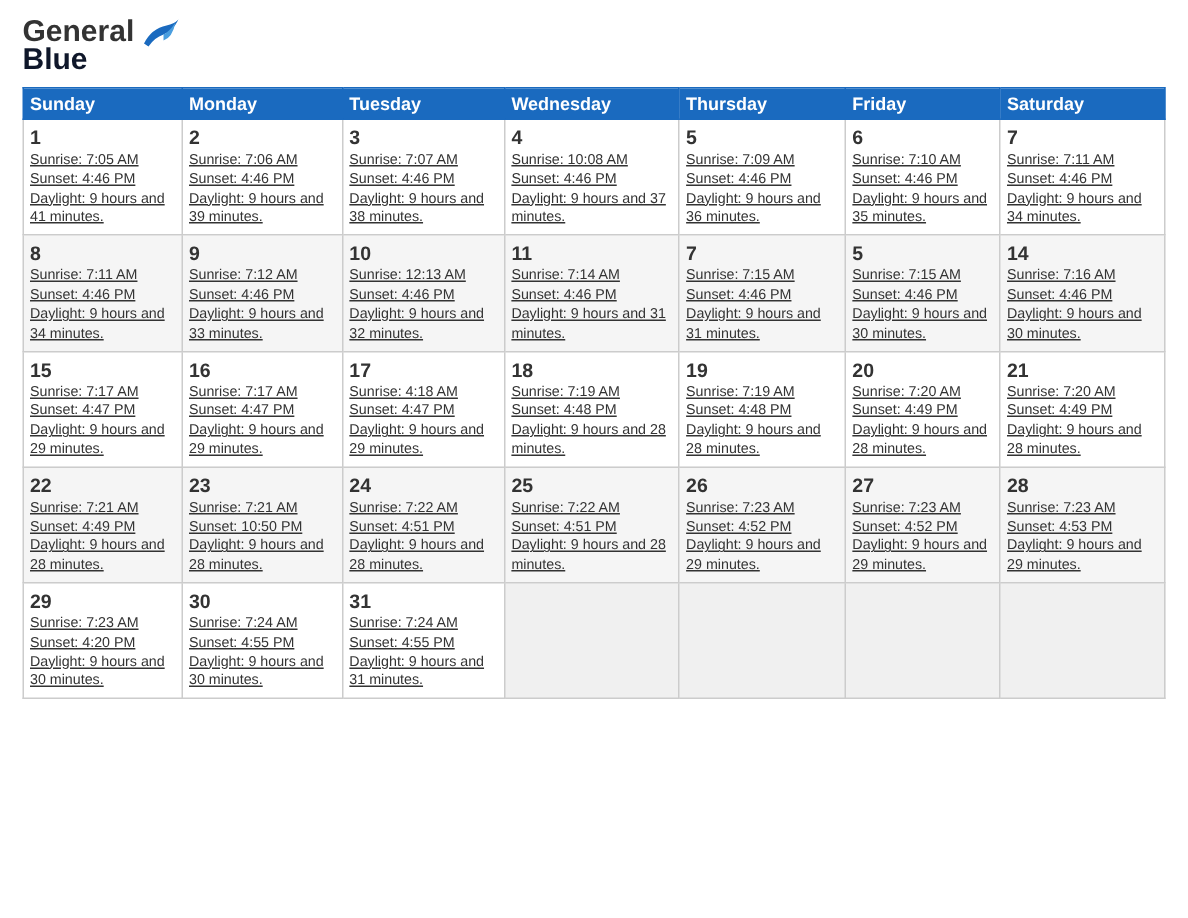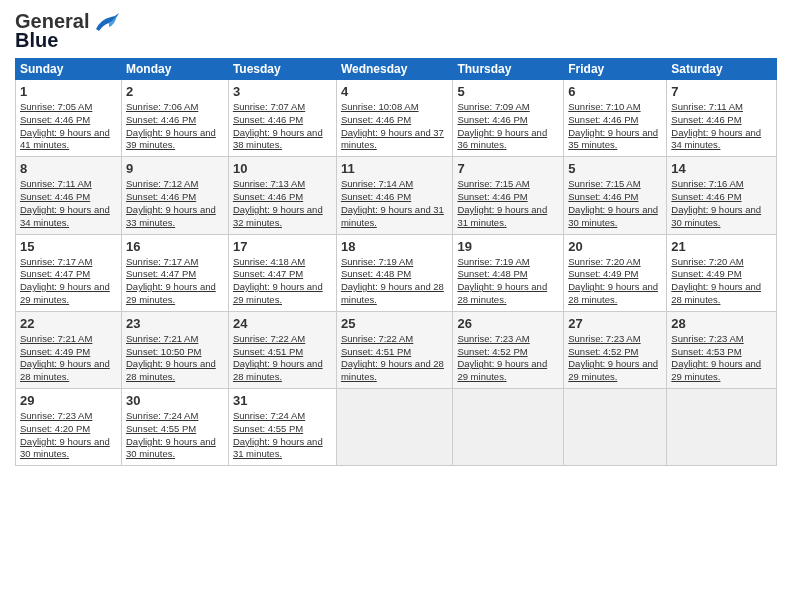--- a/index.html
+++ b/index.html
@@ -187,21 +187,21 @@
             <span class="day-num">9</span>
 <div class="cell-content">
   <span>Sunrise: 7:12 AM</span><br>
   <span>Sunset: 4:46 PM</span><br>
   <span>Daylight: 9 hours and 33 minutes.</span>
 </div>
           </td>
           <td>
             <span class="day-num">10</span>
 <div class="cell-content">
-  <span>Sunrise: 7:13 AM</span><br>
+  <span>Sunrise: 12:13 AM</span><br>
   <span>Sunset: 4:46 PM</span><br>
   <span>Daylight: 9 hours and 32 minutes.</span>
 </div>
           </td>
           <td>
             <span class="day-num">11</span>
 <div class="cell-content">
   <span>Sunrise: 7:14 AM</span><br>
   <span>Sunset: 4:46 PM</span><br>
   <span>Daylight: 9 hours and 31 minutes.</span>

